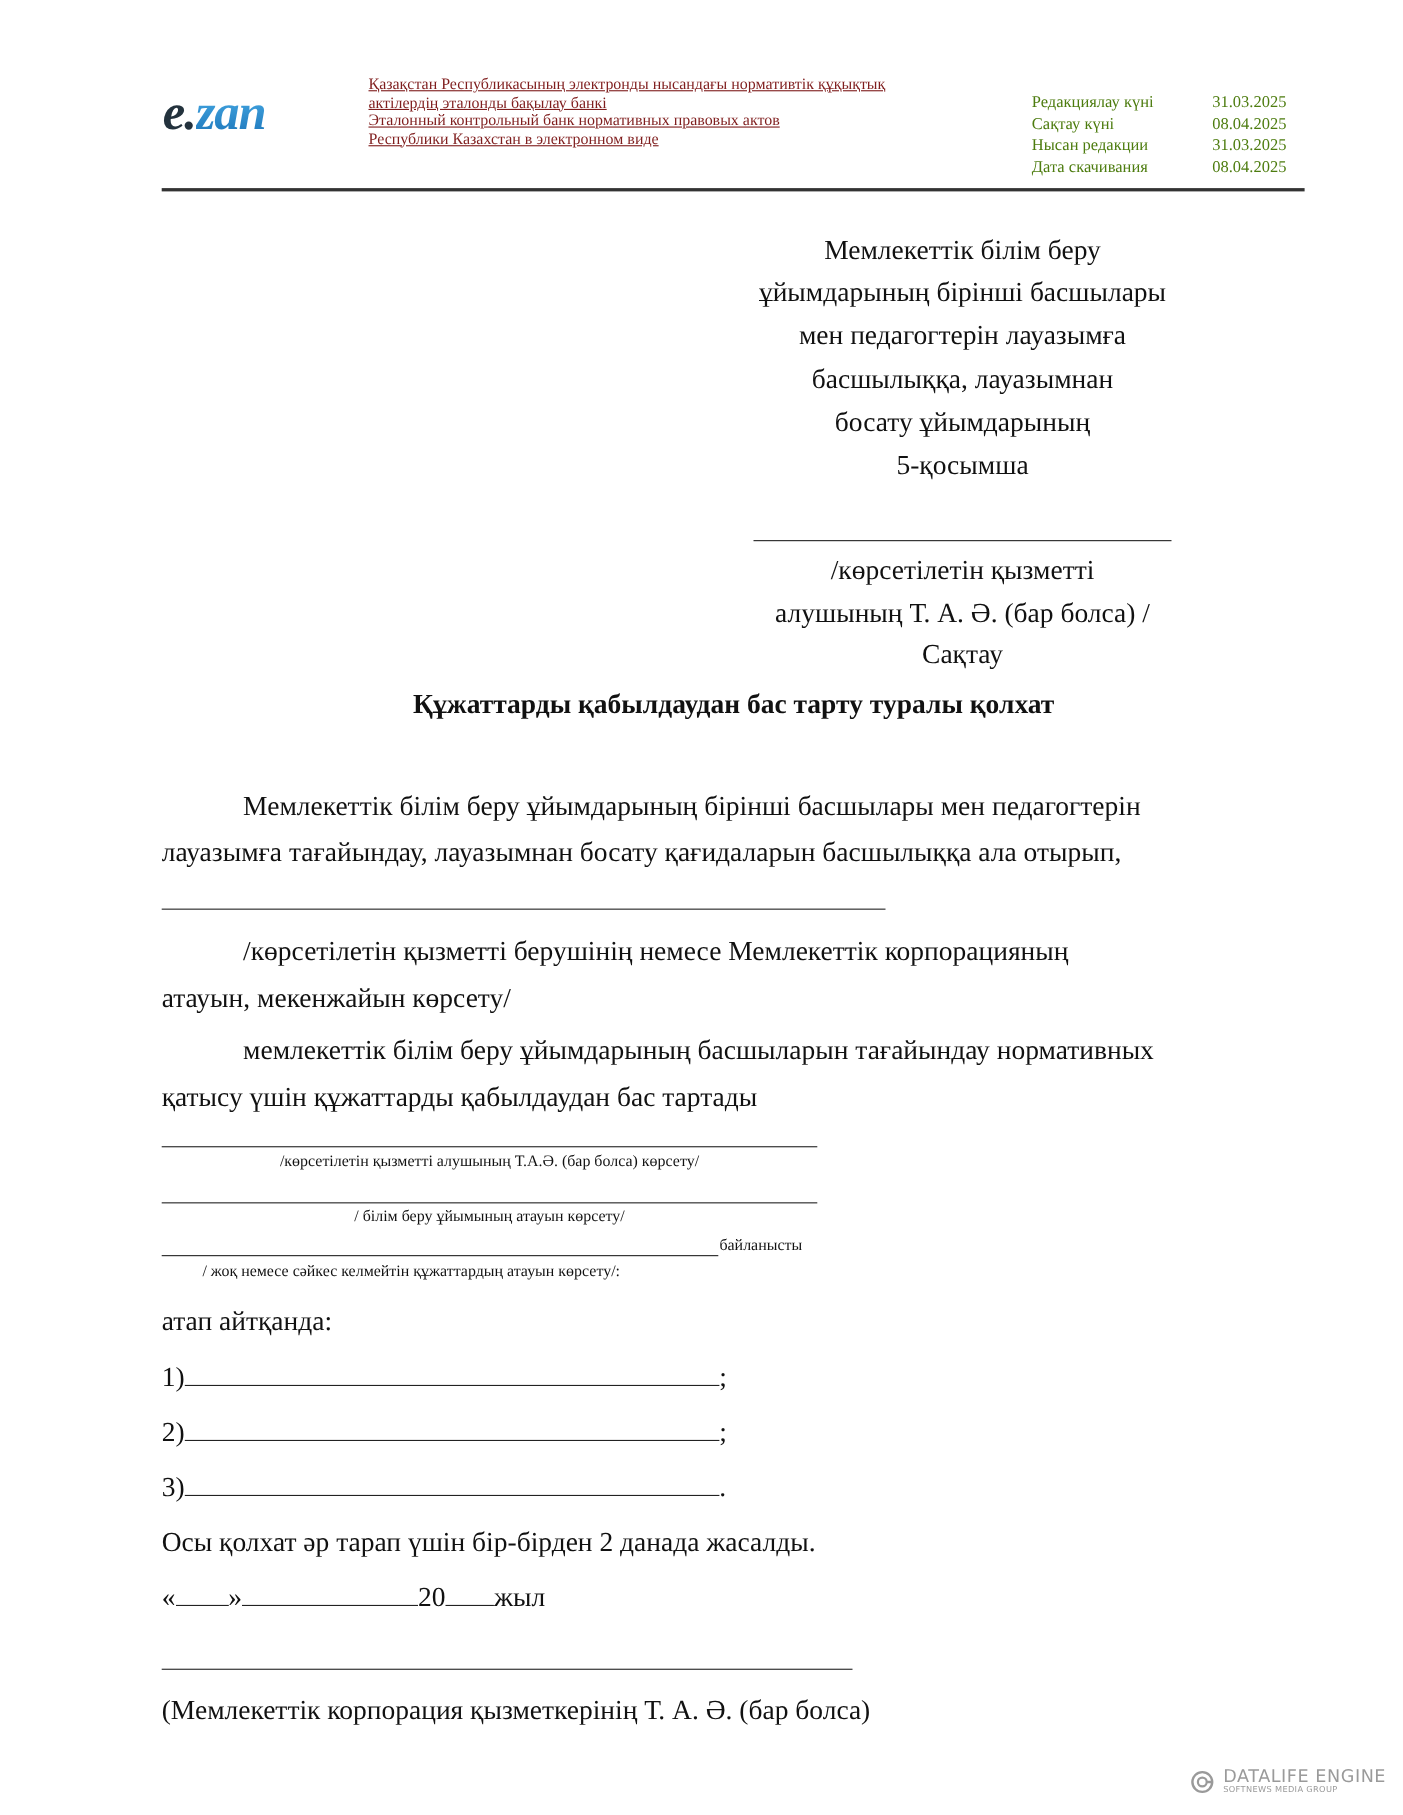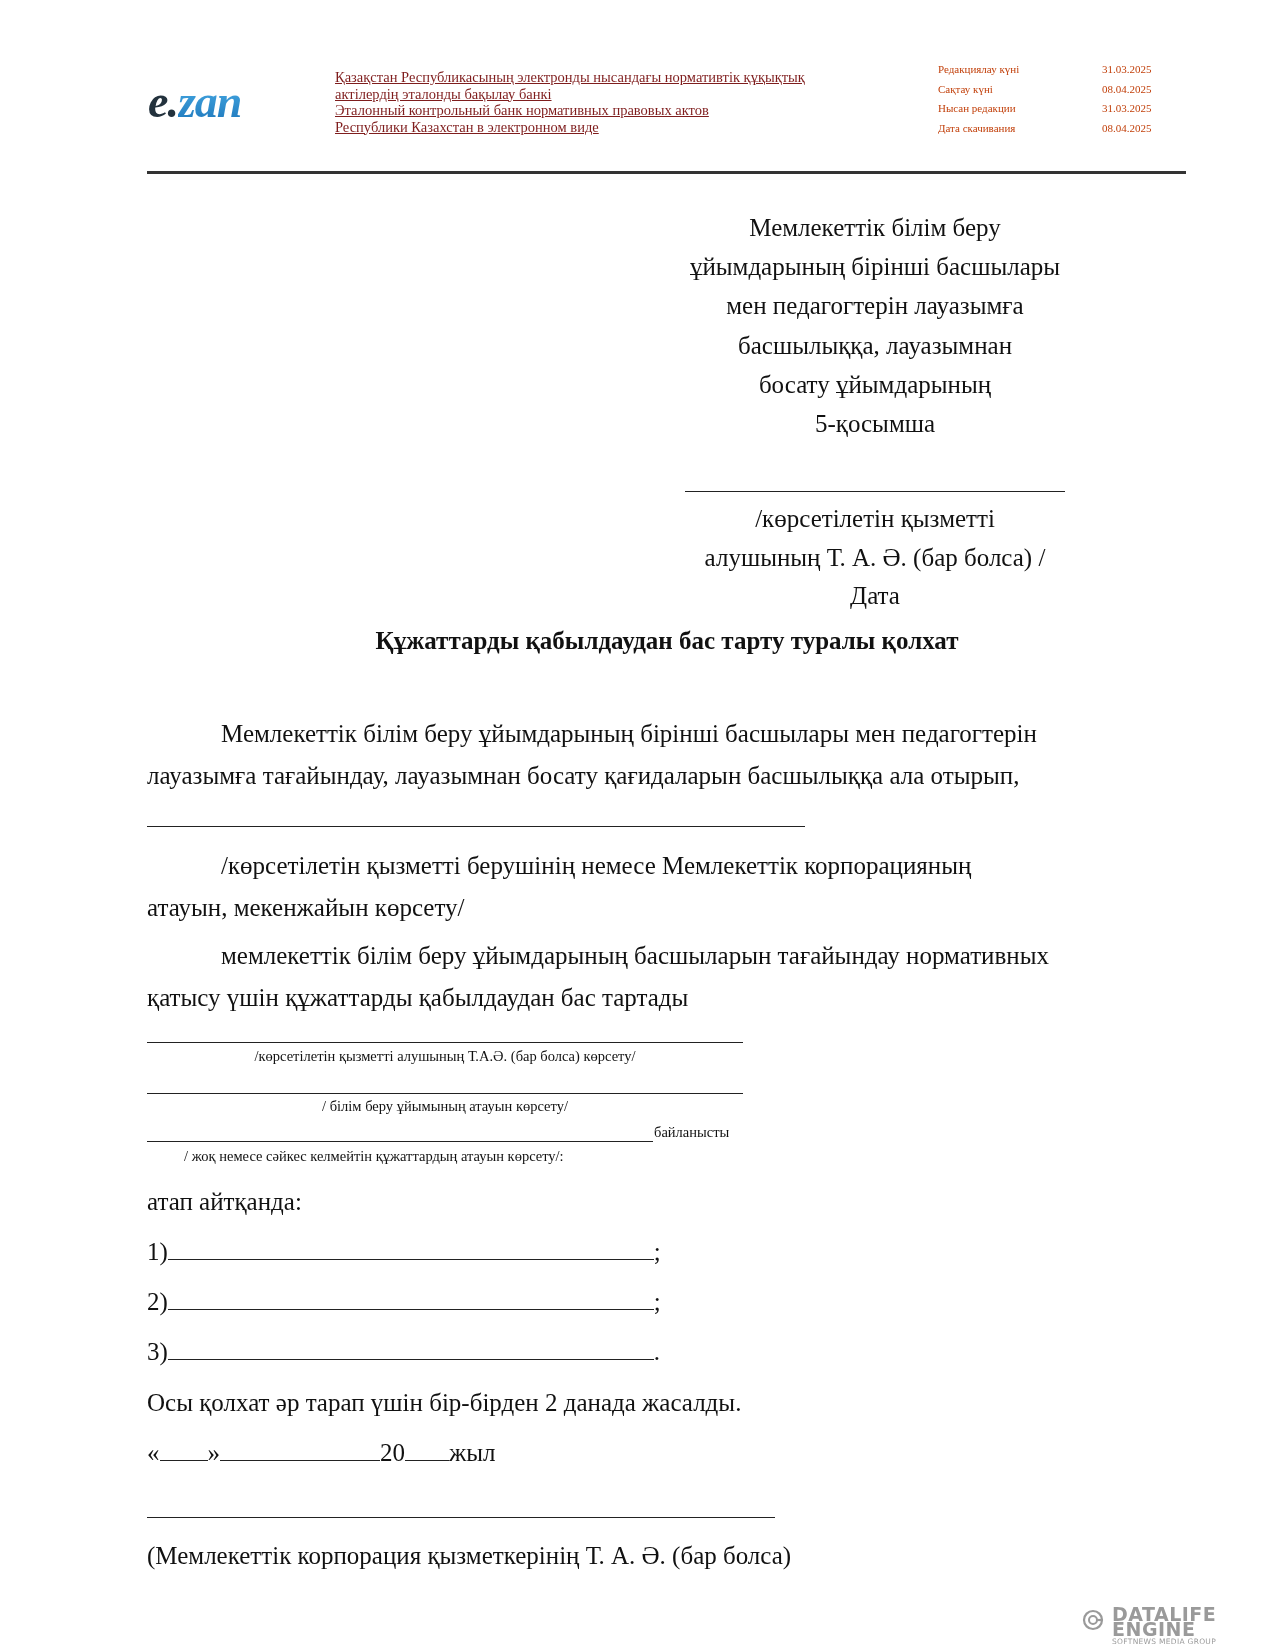--- a/index.html
+++ b/index.html
@@ -7,21 +7,21 @@
          font-family: "Liberation Serif", "DejaVu Serif", serif; color: #111; }
   .abs { position: absolute; }
   
   .logo { left: 148px; top: 78px; width: 150px; height: 48px; font-family: Liberation Serif, serif;
           font-weight: bold; font-style: italic; font-size: 46px; line-height: 48px; letter-spacing: -1px; }
   .logo .e { color: #23323d; }
   .logo .dot { color: #23323d; }
   .logo .zan { color: transparent; background: linear-gradient(#4fb4ec, #1a73b8); -webkit-background-clip: text; background-clip: text; }
   .hdr-desc { left: 335px; top: 69px; font-size: 14.5px; line-height: 16.5px; color: #7f1d1d; text-decoration: underline; }
   .hdr-desc div { white-space: nowrap; }
-  .hdr-meta { left: 938px; top: 60px; font-size: 11px; line-height: 19.5px; color: #c2410c; }
+  .hdr-meta { left: 938px; top: 84px; font-size: 15px; line-height: 19.5px; color: #4d7c0f; }
   .hdr-meta .row { display: flex; white-space: nowrap; }
   .hdr-meta .k { width: 164px; }
   .hdr-meta .v { width: 90px; }
   .hdr-rule { left: 147px; top: 171px; width: 1039px; height: 3px; background: #333; }
 
   
   .appx { left: 640px; top: 208px; width: 470px; text-align: center; font-size: 25px; line-height: 39.2px; }
   .appx-rule { left: 685px; top: 491px; width: 380px; height: 1px; background: #222; }
   .recip { left: 640px; top: 500px; width: 470px; text-align: center; font-size: 25px; line-height: 38.5px; }
 
@@ -29,21 +29,21 @@
 
   .para { left: 147px; width: 1040px; font-size: 25px; line-height: 42px; }
   .para .line { white-space: nowrap; }
   .indent { padding-left: 74px; }
   .rule { height: 1px; background: #222; }
 
   .small { font-size: 14.5px; line-height: 17px; }
   .center-small { text-align: center; width: 596px; }
 
   .wm { left: 1082px; top: 1607px; color: #9a9a9a; font-family: "DejaVu Sans", "Liberation Sans", sans-serif; }
-  .wm-title { font-weight: bold; font-size: 19px; letter-spacing: 0.5px; line-height: 15px; padding-left: 30px; }
+  .wm-title { font-weight: normal; font-size: 16px; letter-spacing: 0.5px; line-height: 15px; padding-left: 30px; }
   .wm-sub { font-size: 7.5px; line-height: 9px; padding-left: 30px; letter-spacing: 0.3px; }
   .wm-icon { position: absolute; left: 0; top: 2px; width: 22px; height: 22px; }
 </style>
 </head>
 <body>
 
 <div class="abs logo"><span class="e">e</span><span class="dot">.</span><span class="zan">zan</span></div>
 
 <div class="abs hdr-desc">
   <div>Қазақстан Республикасының электронды нысандағы нормативтік құқықтық</div>
@@ -79,21 +79,21 @@
   <div>мен педагогтерін лауазымға</div>
   <div>басшылыққа, лауазымнан</div>
   <div>босату ұйымдарының</div>
   <div>5-қосымша</div>
 </div>
 
 <div class="abs appx-rule"></div>
 <div class="abs recip">
   <div>/көрсетілетін қызметті</div>
   <div>алушының Т. А. Ә. (бар болса) /</div>
-  <div>Дата</div>
+  <div>Сақтау</div>
 </div>
 
 <div class="abs title">Құжаттарды қабылдаудан бас тарту туралы қолхат</div>
 
 <div class="abs para" style="top:713px;">
   <div class="line indent">Мемлекеттік білім беру ұйымдарының бірінші басшылары мен педагогтерін</div>
   <div class="line">лауазымға тағайындау, лауазымнан босату қағидаларын басшылыққа ала отырып,</div>
 </div>
 <div class="abs rule" style="left:147px; top:826px; width:658px;"></div>
 

